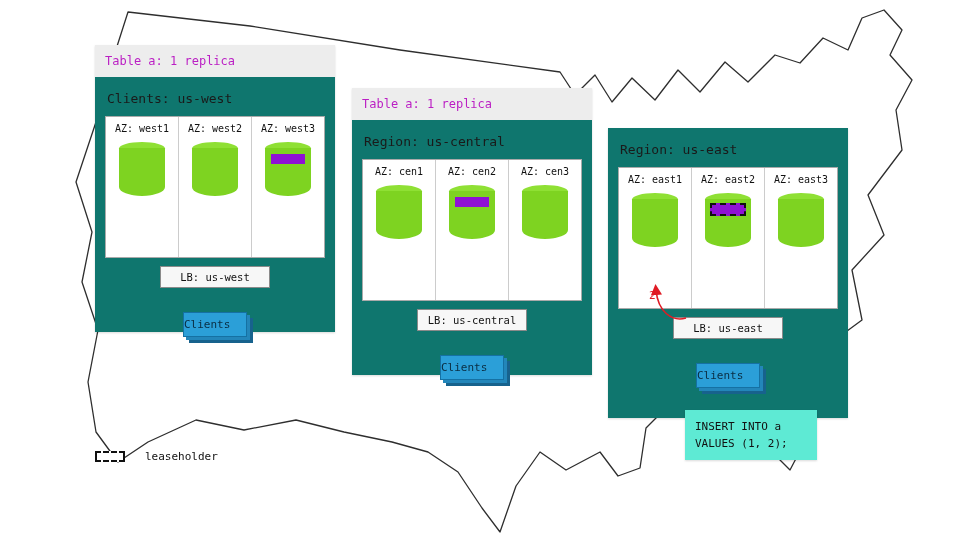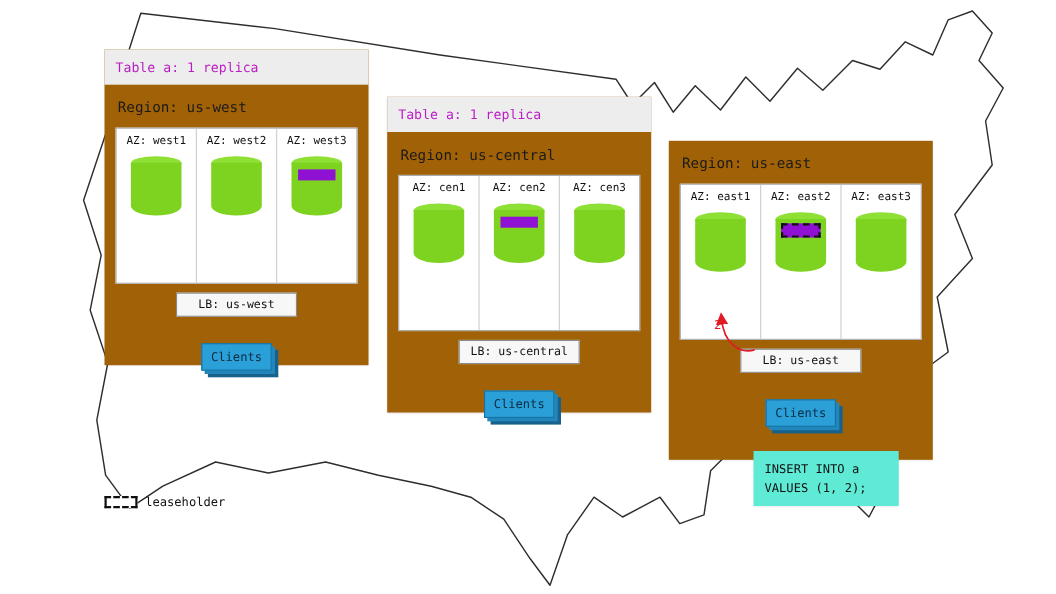--- a/index.html
+++ b/index.html
@@ -4,21 +4,21 @@
 <style>
   * { box-sizing: border-box; margin: 0; padding: 0; }
   html, body { width: 960px; height: 540px; background: #ffffff; }
   body { font-family: "DejaVu Sans Mono", "Liberation Mono", monospace; }
   #stage { position: relative; width: 960px; height: 540px; overflow: hidden; background: #fff; }
 
   
   #map-svg { position: absolute; left: 0; top: 0; z-index: 0; }
 
   
-  .panel { position: absolute; width: 240px; background: #a16207; z-index: 1;
+  .panel { position: absolute; width: 240px; background: #0f766e; z-index: 1;
            box-shadow: 0 1px 2px rgba(0,0,0,.15); }
   .panel-header { height: 32px; line-height: 32px; background: #ededed; color: #bb1fc4;
                   font-size: 12px; padding-left: 10px; white-space: nowrap; overflow: hidden; }
   .panel-body { padding: 10px; }
   .region-title { font-size: 13px; color: #1a1a1a; margin: 4px 0 10px 2px; }
 
   .az-row { display: flex; background: #ffffff; border: 1px solid #aaaaaa; height: 142px; }
   .az-col { flex: 1; text-align: center; padding-top: 6px; border-right: 1px solid #cccccc; position: relative; }
   .az-col:last-child { border-right: none; }
   .az-label { font-size: 10px; color: #111; }
@@ -28,35 +28,35 @@
               border-radius: 0 0 23px 23px / 0 0 9px 9px; }
   .cyl-top { position: absolute; top: 0; left: 0; width: 46px; height: 13px; background: #8fe034;
              border-radius: 50%; border-bottom: 1px solid #74c51c; }
   .chip { position: absolute; left: 6px; top: 12px; width: 34px; height: 10px; background: #8f11d4; z-index: 2; }
   .chip.dashed { border: 2px dashed #101010; width: 36px; height: 13px; left: 5px; top: 10px; }
 
   .lb-box { width: 110px; margin: 8px auto 0 auto; background: #f7f7f7; border: 1px solid #8a8a8a;
             font-size: 10.5px; color: #111; text-align: center; padding: 4px 4px; }
 
   .clients { width: 64px; margin: 24px auto 0 auto; background: #2b9fd8; border: 1px solid #1571a3;
-             color: #0a2d42; font-size: 11px; text-align: center; padding: 5px 0;
+             color: #0a2d42; font-size: 11px; padding: 5px 0;
              box-shadow: 3px 3px 0 #2386ba, 6px 6px 0 #17628d; }
 
   
   .sql-box { position: absolute; left: 685px; top: 410px; width: 132px; background: #5eead4;
              z-index: 3; padding: 8px 10px; font-size: 11px; color: #111; line-height: 1.55;
              box-shadow: 0 1px 2px rgba(0,0,0,.15); }
 
   
   #annotation-svg { position: absolute; left: 620px; top: 268px; z-index: 4; }
   .annot-num { position: absolute; left: 649px; top: 289px; color: #e01b24; font-size: 11px; z-index: 4; }
 
   
   .legend { position: absolute; left: 95px; top: 450px; display: flex; align-items: center;
-            gap: 7px; z-index: 2; }
+            gap: 20px; z-index: 2; }
   .legend-swatch { width: 30px; height: 11px; border: 2px dashed #101010; background: #ffffff; }
   .legend-label { font-size: 11px; color: #111; }
 </style>
 </head>
 <body>
 
 <div id="stage">
 
   <svg id="map-svg" width="960" height="540" viewBox="0 0 960 540">
     <path d="M128,12 L250,26 L400,50 L560,72 L575,95 L595,75 L612,102 L632,78 L655,100 L678,70
@@ -64,21 +64,21 @@
              L902,30 L890,55 L912,80 L896,110 L902,150 L868,195 L884,235 L852,270 L862,320
              L828,345 L800,380 L812,428 L790,470 L772,452 L776,408 L748,385 L712,390 L672,402
              L646,428 L640,468 L618,476 L600,452 L566,470 L540,452 L516,486 L500,532 L482,508
              L458,472 L428,452 L392,442 L344,432 L296,420 L244,430 L196,420 L148,442 L118,462
              L96,432 L88,382 L98,330 L82,282 L92,232 L76,182 L96,122 L112,62 Z" fill="none" stroke="#2e2e2e" stroke-width="1.3" stroke-linejoin="round"></path>
   </svg>
 
   <div class="panel" style="left:95px;top:45px;height:287px">
     <div class="panel-header">Table a: 1 replica</div>
     <div class="panel-body">
-      <div class="region-title">Region: us-west</div>
+      <div class="region-title">Clients: us-west</div>
       <div class="az-row">
         <div class="az-col">
           <div class="az-label">AZ: west1</div>
           <div class="cyl">
               <div class="cyl-top"></div>
               <div class="cyl-body"></div>
             </div>
         </div>
         <div class="az-col">
           <div class="az-label">AZ: west2</div>

